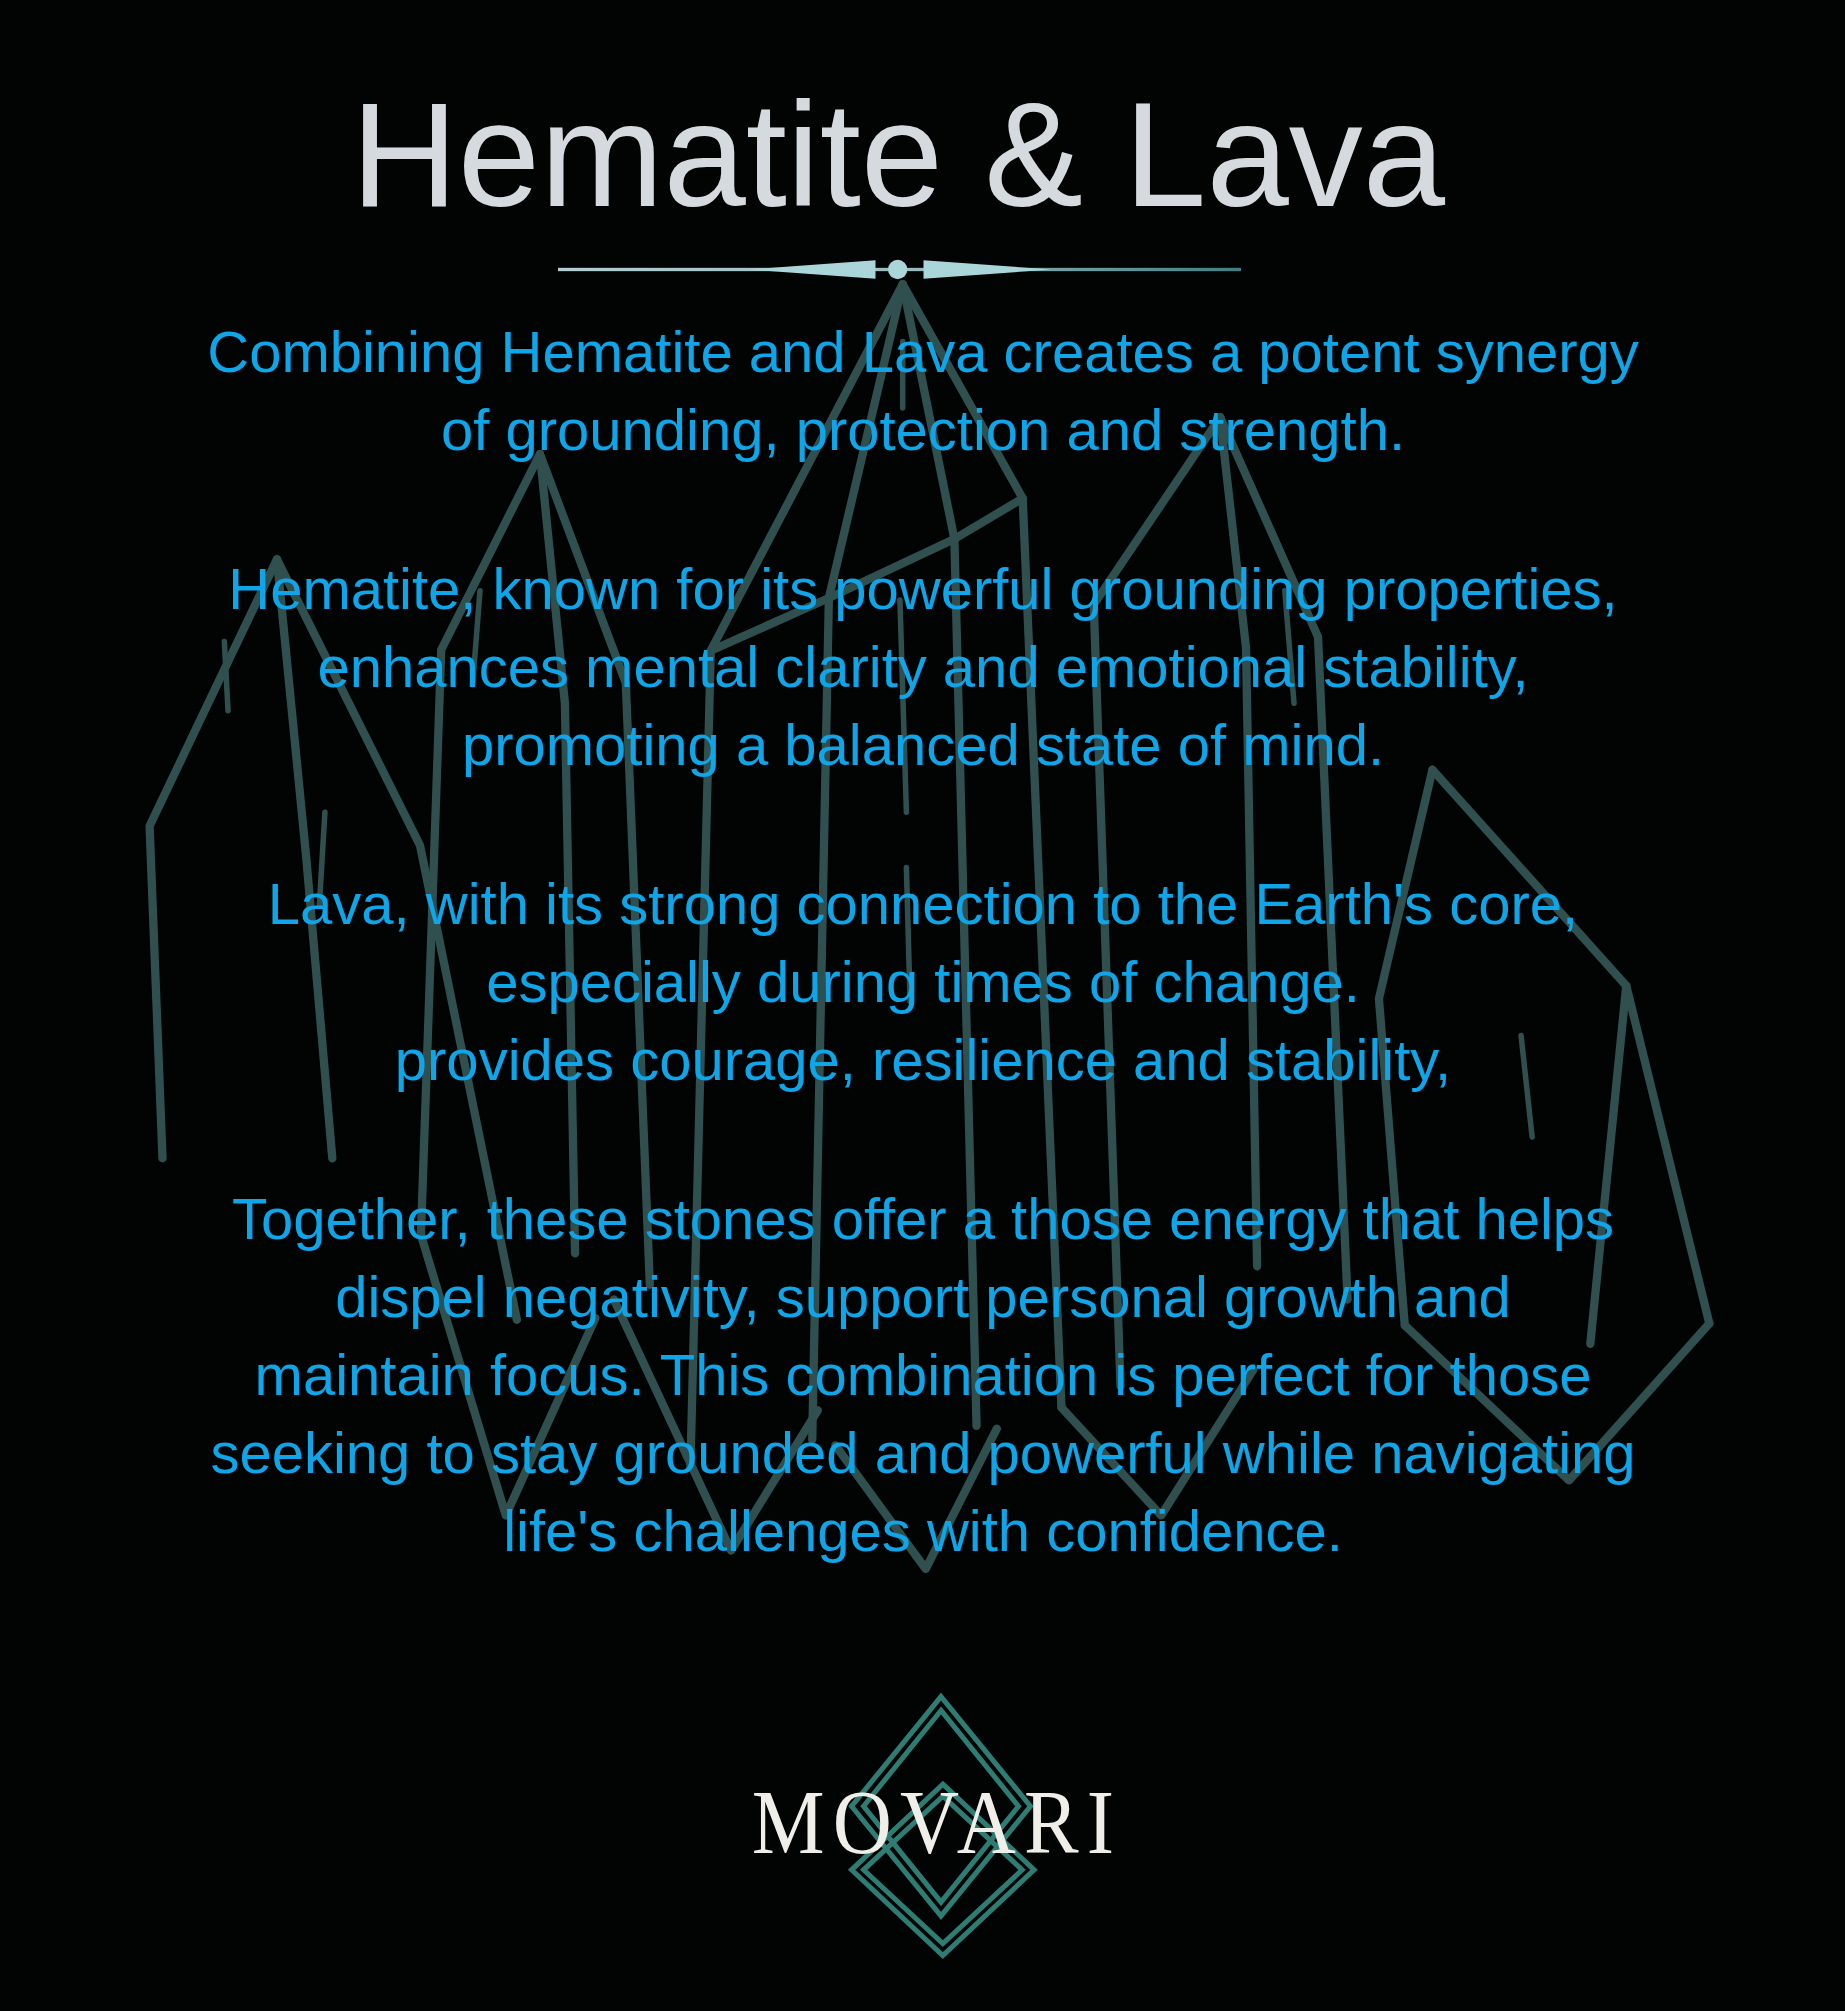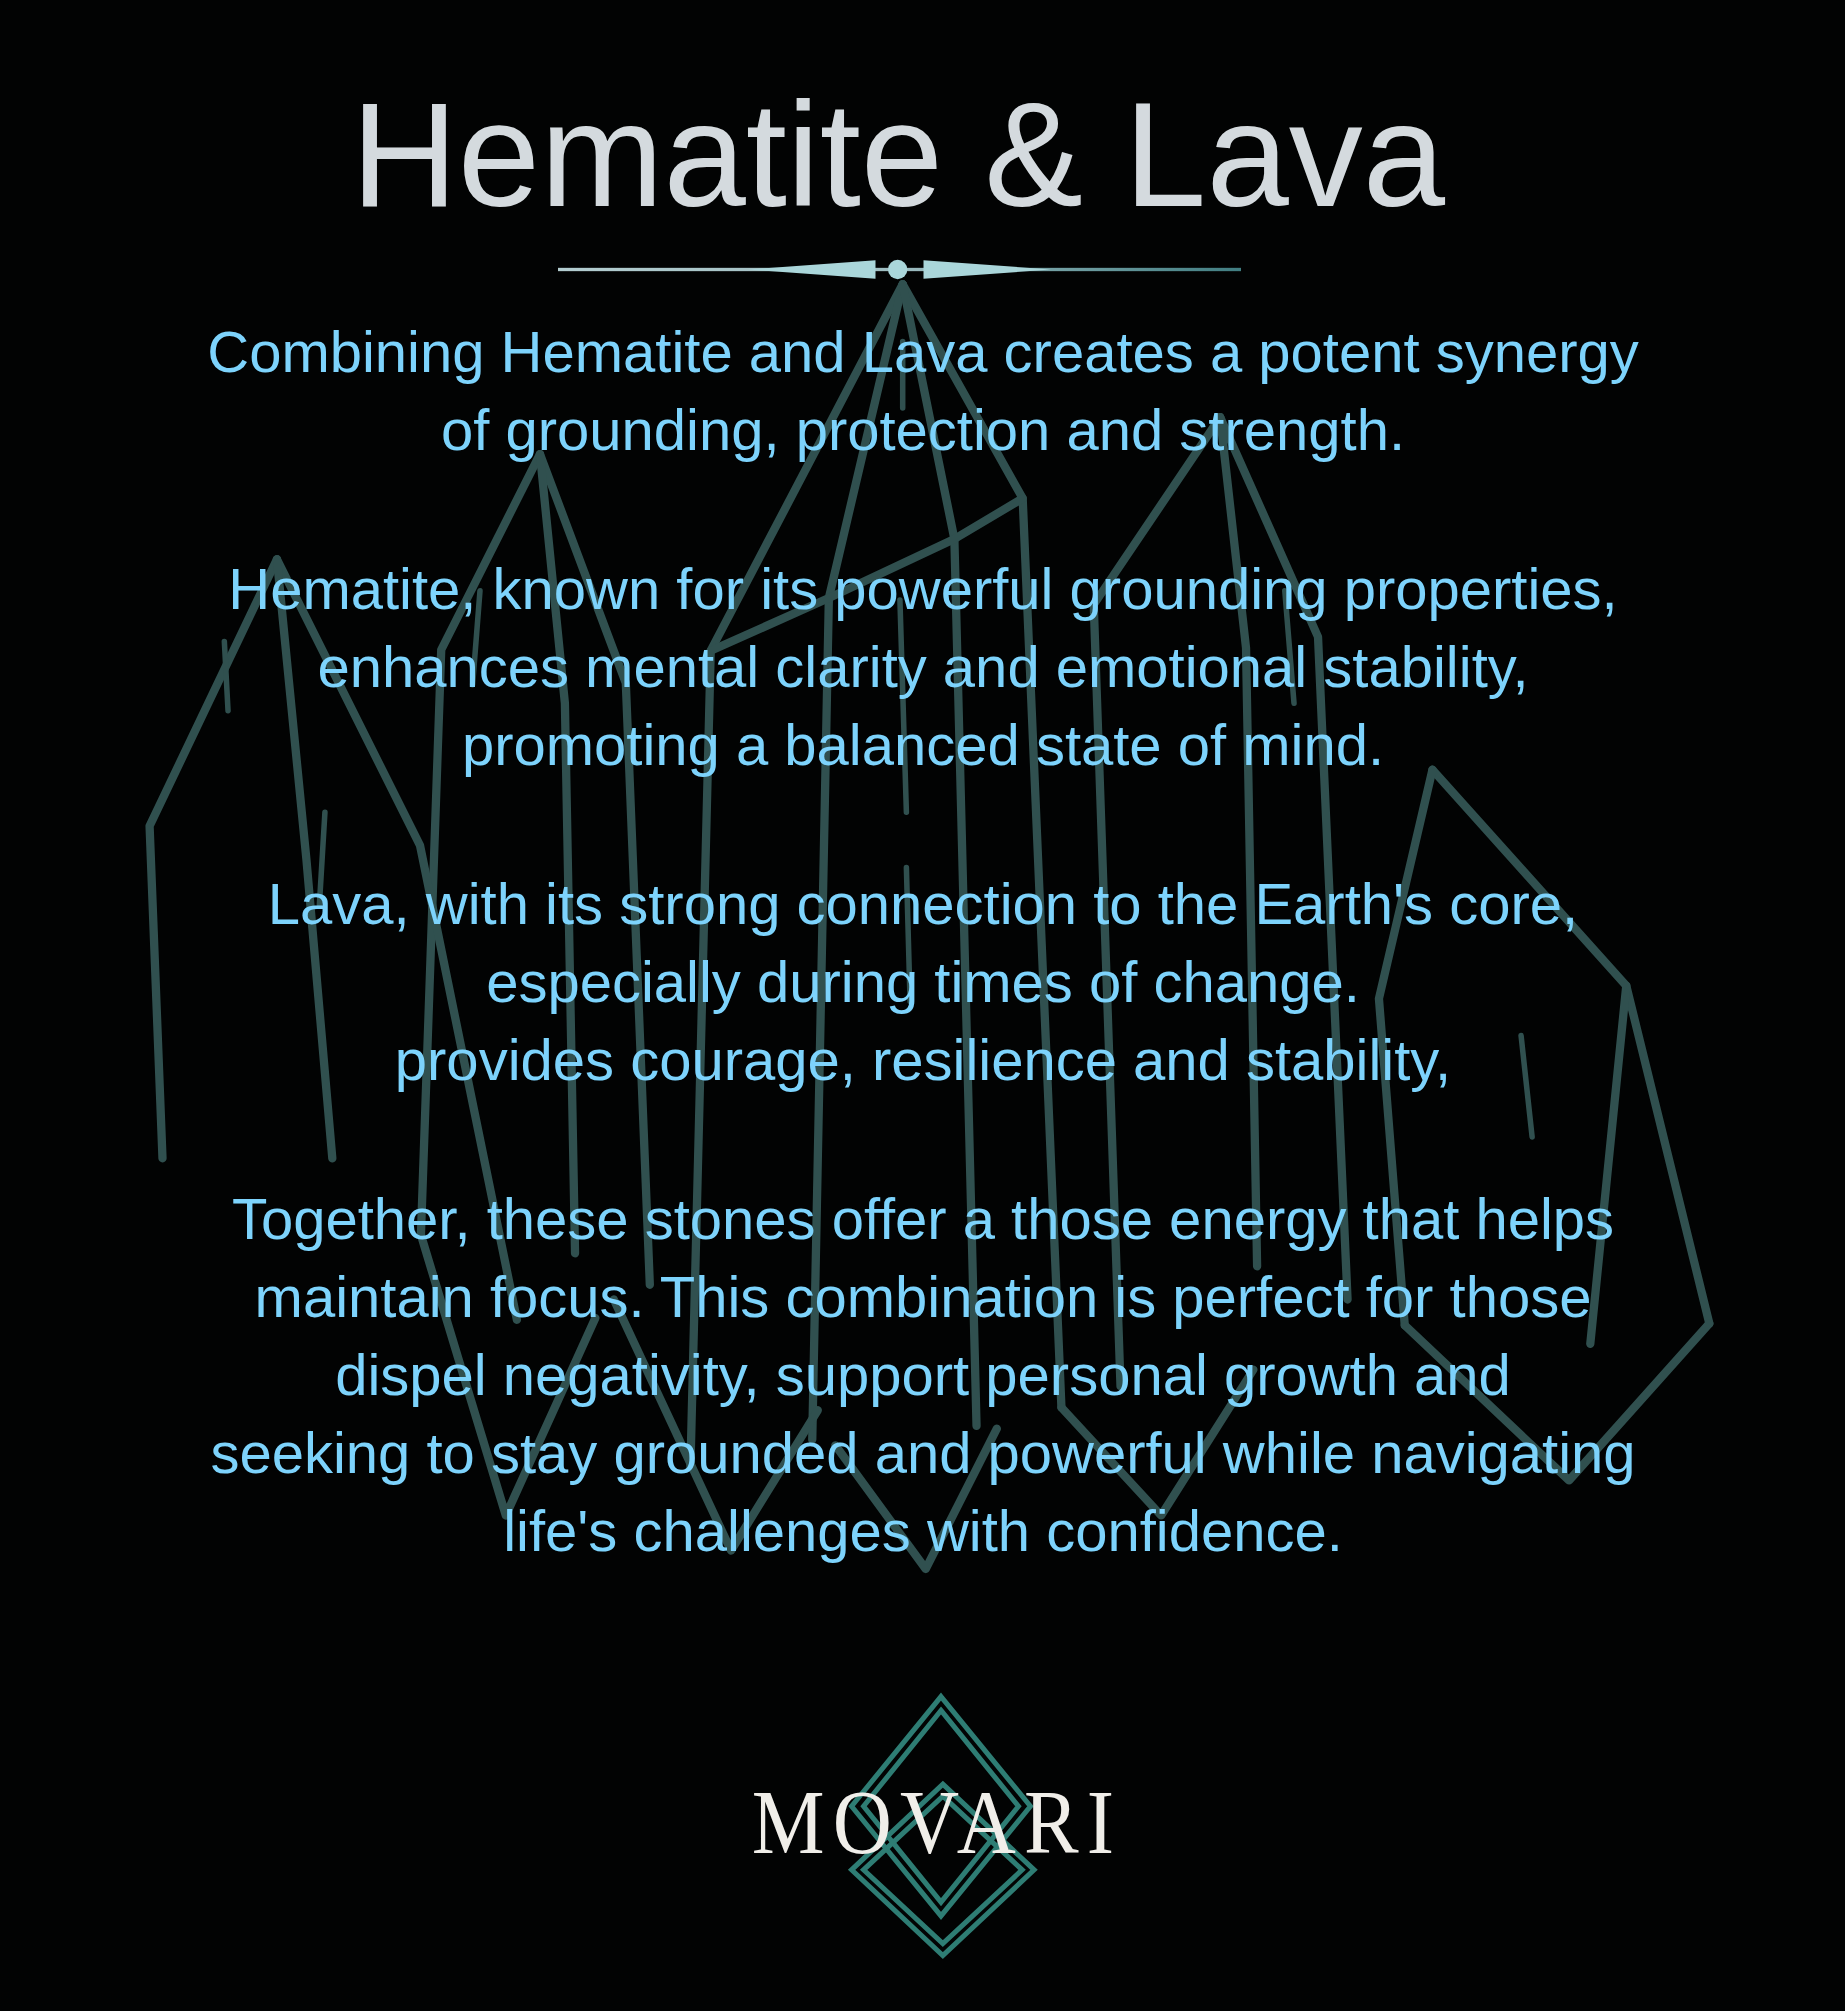--- a/index.html
+++ b/index.html
@@ -13,21 +13,21 @@
 
   .title {
     position:absolute; top:81px; left:-25px; width:1846px; margin:0;
     text-align:center; font-weight:400; font-size:148px; line-height:148px;
     color:#d4dade; letter-spacing:0px; z-index:2;
   }
   .divider { position:absolute; left:558px; top:249px; width:683px; height:41px; z-index:2; }
 
   .body-copy {
     position:absolute; top:313px; left:0; width:1846px; z-index:2;
-    font-size:58px; line-height:78px; color:#7dd3fc; text-align:center;
+    font-size:58px; line-height:78px; color:#0ea5e9; text-align:center;
   }
   .body-copy p { margin:0 0 81px 0; }
   .body-copy .ln { display:block; white-space:nowrap; }
 
   .logo { position:absolute; left:0; top:0; width:1548px; height:2012px; z-index:2; }
   .diamond-mark { position:absolute; left:821px; top:1680px; width:240px; height:341px; }
   .brand {
     position:absolute; top:1776px; left:14px; width:1846px;
     text-align:center; font-family:"Liberation Serif", serif; font-weight:400;
     font-size:92px; line-height:92px; letter-spacing:9.2px; color:#f0eee9;
@@ -108,22 +108,22 @@
       <span class="ln">enhances mental clarity and emotional stability,</span>
       <span class="ln">promoting a balanced state of mind.</span>
     </p>
     <p>
       <span class="ln">Lava, with its strong connection to the Earth's core,</span>
       <span class="ln">especially during times of change.</span>
       <span class="ln">provides courage, resilience and stability,</span>
     </p>
     <p>
       <span class="ln">Together, these stones offer a those energy that helps</span>
+      <span class="ln">dispel negativity, support personal growth and</span>
       <span class="ln">maintain focus. This combination is perfect for those</span>
-      <span class="ln">dispel negativity, support personal growth and</span>
       <span class="ln">seeking to stay grounded and powerful while navigating</span>
       <span class="ln">life's challenges with confidence.</span>
     </p>
   </div>
 
   <div class="logo">
     <svg class="diamond-mark" viewBox="0 0 260 370" aria-hidden="true">
 
       <polygon class="diamond-line" points="130,18 227,137 130,256 33,137"></polygon>
       <polygon class="diamond-line" points="130,33 214,137 130,241 46,137"></polygon>

